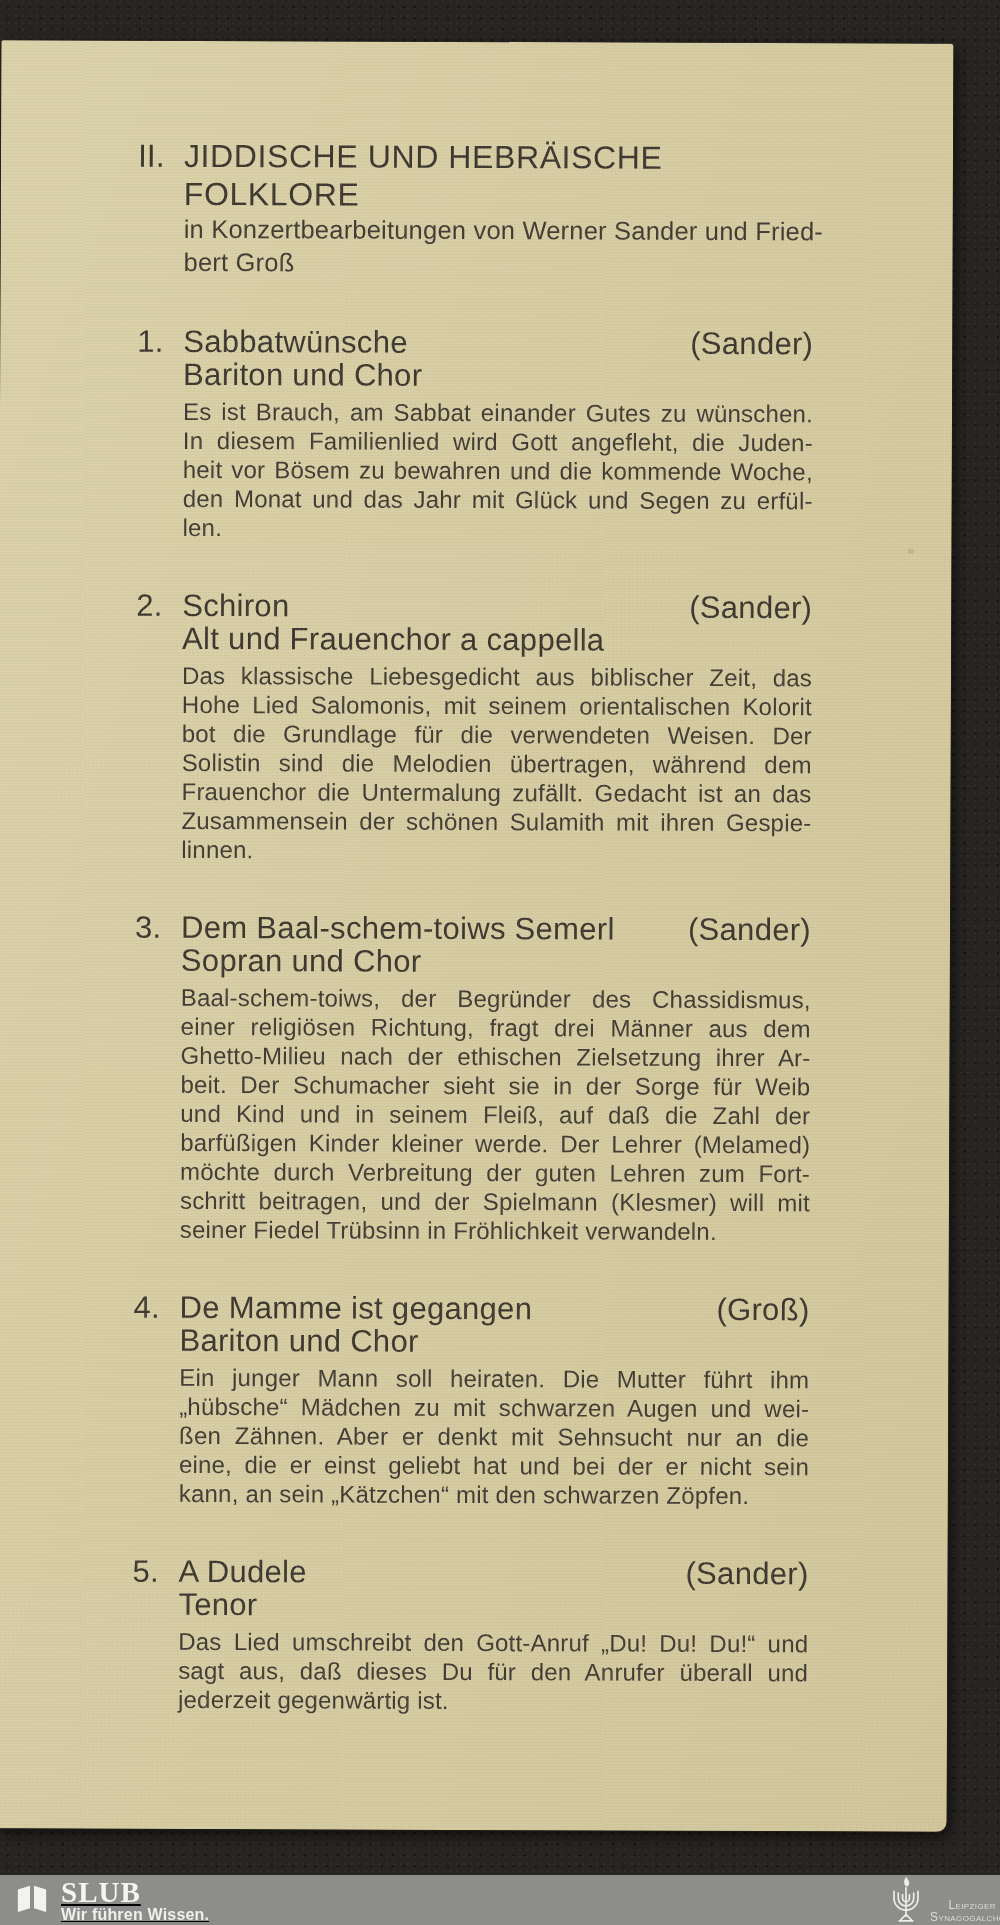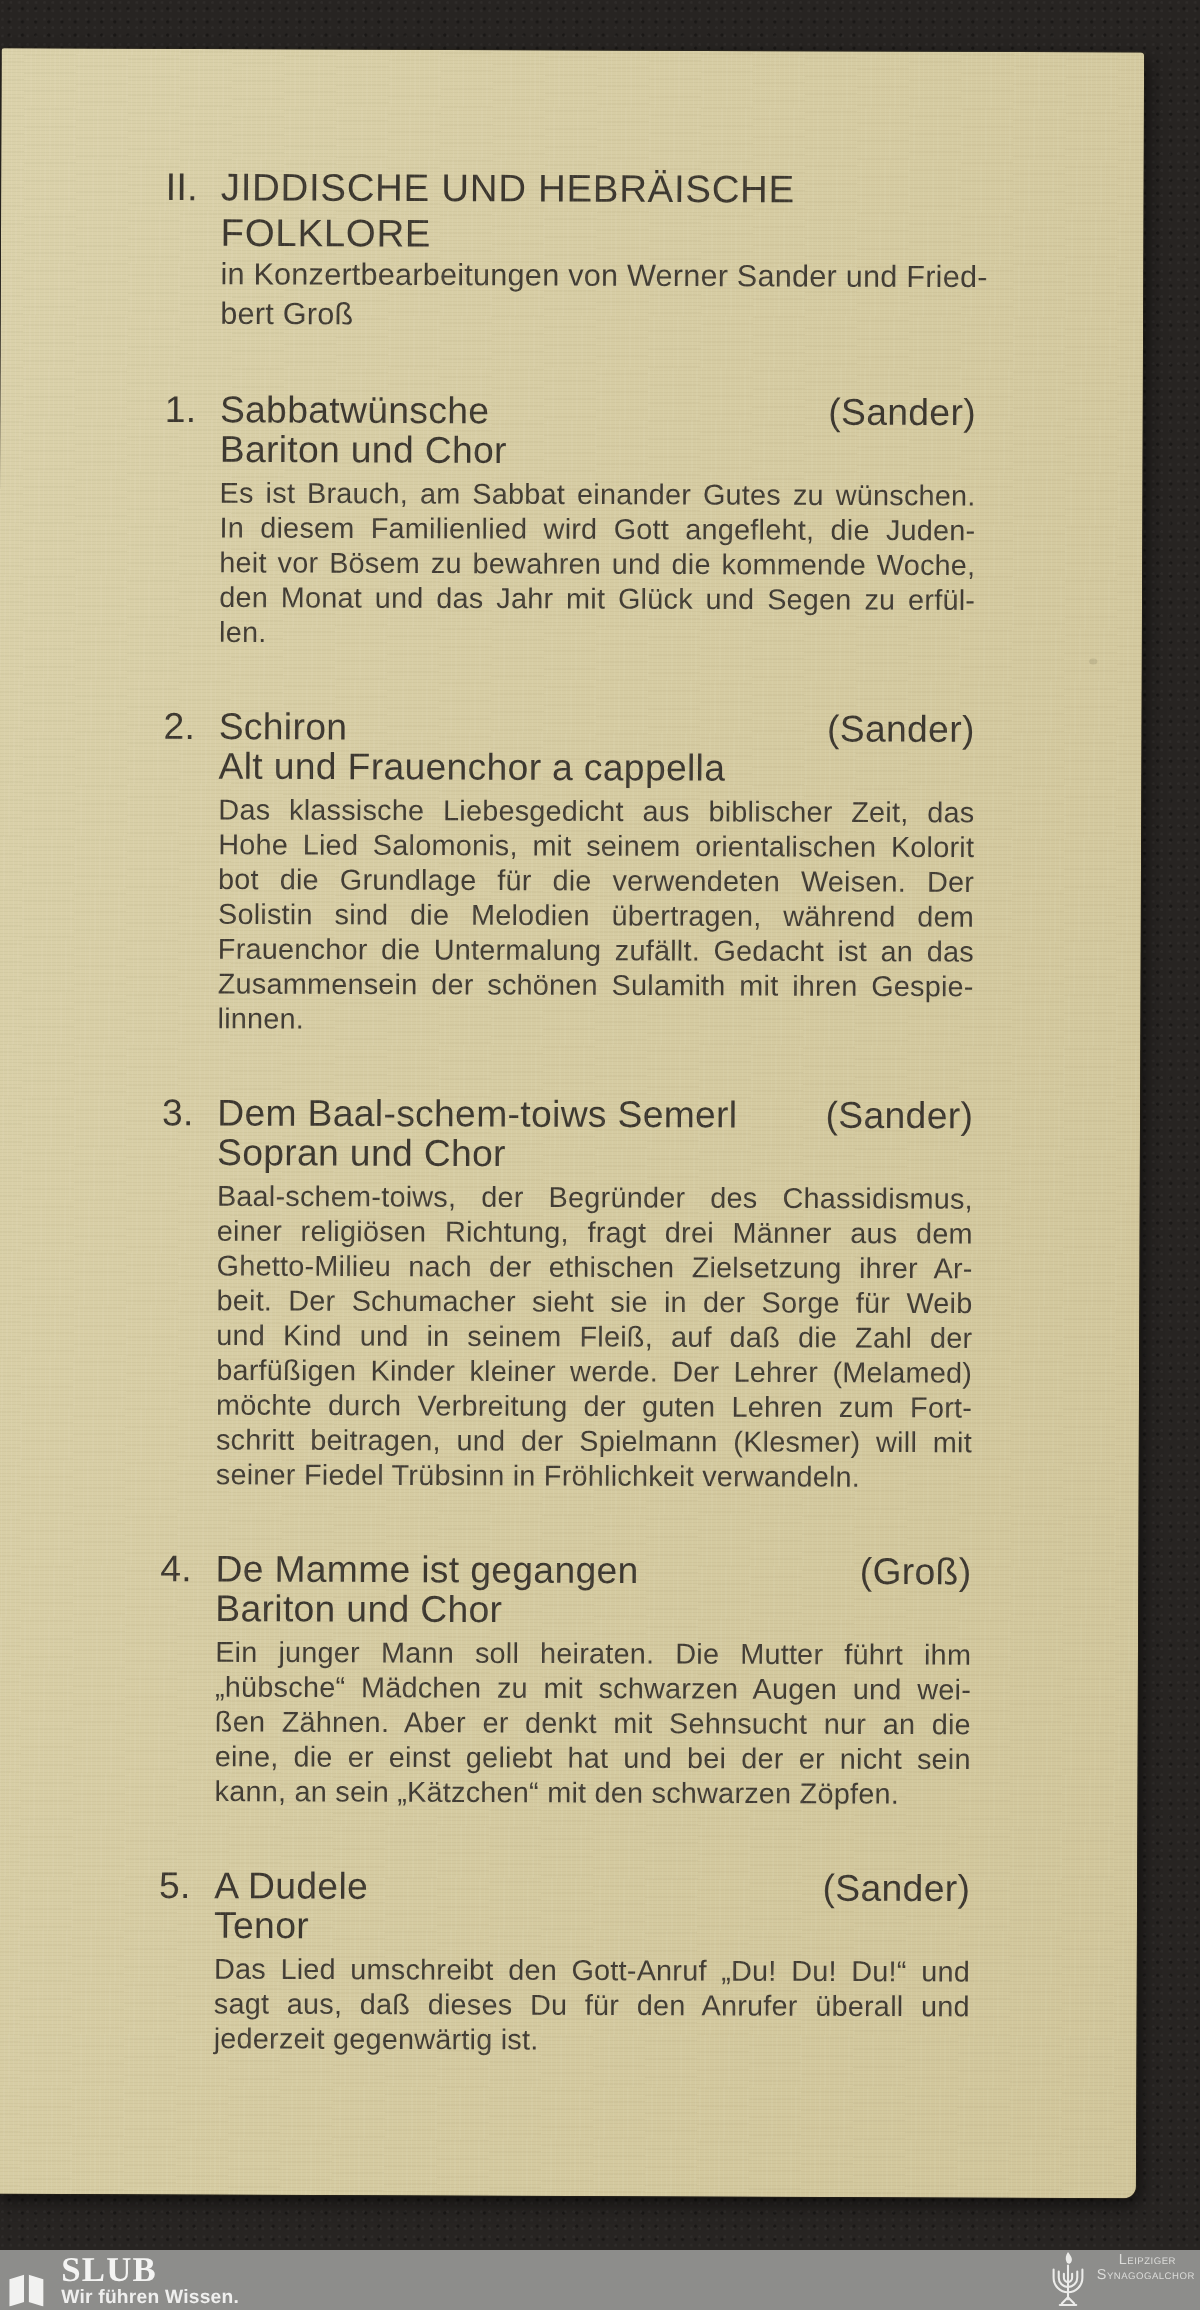--- a/index.html
+++ b/index.html
@@ -57,28 +57,28 @@
   .line{min-height:29px;}
   .line.just{text-align:justify;text-align-last:justify;white-space:nowrap;}
 
   
   .footer-bar{
     position:absolute;left:0;top:1875px;width:1000px;height:50px;
     background:rgba(210,210,208,0.62);
     background-color:#8d8d8b;
     display:flex;align-items:center;justify-content:space-between;
   }
-  .slub{display:flex;align-items:flex-end;padding-left:6px;}
+  .slub{display:flex;align-items:flex-start;padding-left:16px;text-decoration:underline;}
   .slub-book{width:32px;height:30px;margin-top:3px;}
   .slub-text{margin-left:13px;color:#f4f4f3;}
   .slub-name{font-family:"Liberation Serif", serif;font-weight:bold;
     font-size:29px;line-height:27px;letter-spacing:1px;}
   .slub-tagline{font-size:16px;font-weight:bold;line-height:15px;margin-top:1px;
     color:#efefee;letter-spacing:0.2px;}
-  .choir{display:flex;align-items:flex-start;padding-right:20px;}
+  .choir{display:flex;align-items:flex-end;padding-right:4px;}
   .choir-menorah{width:36px;height:48px;margin-right:6px;margin-top:-2px;}
   .choir-text{text-align:right;color:#dcdcda;font-variant:small-caps;
     font-size:12px;line-height:12px;letter-spacing:0.4px;width:66px;}
 </style>
 </head>
 <body>
 
 <div class="paper">
   <div class="speck a"></div>
   <div class="speck b"></div>

